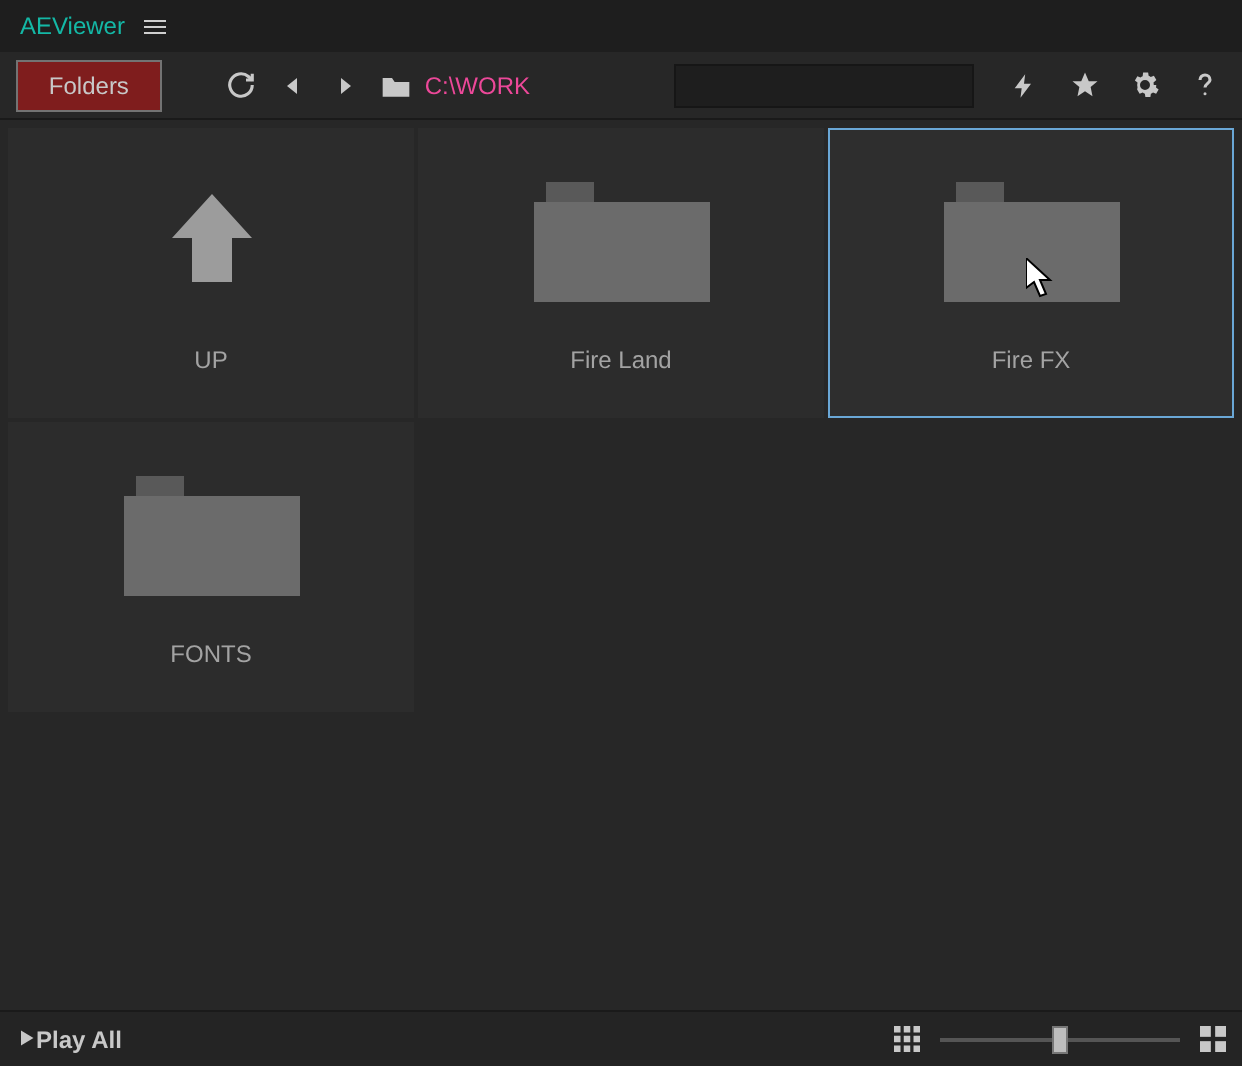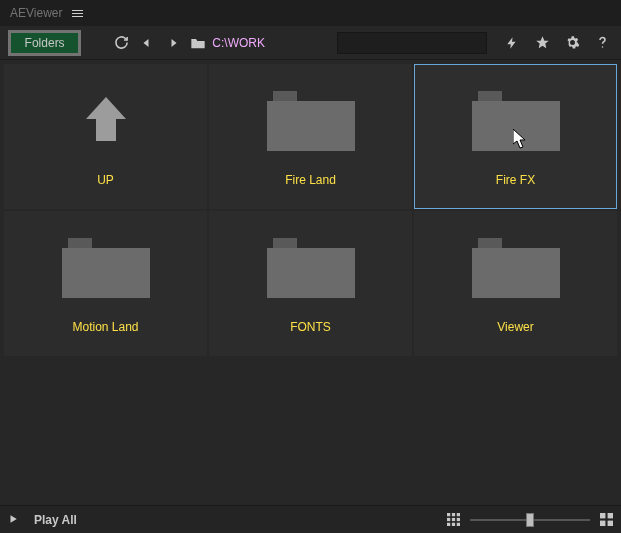--- a/index.html
+++ b/index.html
@@ -15,21 +15,21 @@
 
   
   .titlebar {
     height: 26px;
     background: #1e1e1e;
     display: flex;
     align-items: center;
     padding: 0 10px;
     gap: 10px;
   }
-  .titlebar .title { font-size: 12px; color: #737373; }
+  .titlebar .title { font-size: 12px; color: #14b8a6; }
   .hamburger {
     display: flex; flex-direction: column; gap: 2px;
     cursor: pointer;
   }
   .hamburger span { width: 11px; height: 1px; background: #cfcfcf; }
 
   
   .toolbar {
     height: 34px;
     background: #272727;
@@ -39,31 +39,31 @@
     padding: 0 8px;
     gap: 6px;
   }
   .btn {
     display: inline-flex; align-items: center; justify-content: center;
     color: #c8c8c8; cursor: pointer; background: transparent; border: none;
     height: 26px;
   }
   .folders-btn {
     width: 88px; height: 26px;
-    border: 3px solid #737373;
-    background: #14532d;
+    border: 1px solid #737373;
+    background: #7f1d1d;
     font-size: 12px;
   }
   .icon-btn { width: 24px; }
   .icon-btn svg, .right-icons svg { display: block; }
   .path-box {
     display: flex; align-items: center; gap: 6px;
     margin-left: 2px;
   }
-  .path-text { font-size: 12px; color: #f0abfc; }
+  .path-text { font-size: 12px; color: #ec4899; }
   .spacer-toolbar { flex: 0 0 60px; }
   .search-box {
     flex: 1;
     display: flex; align-items: center;
     background: #1e1e1e;
     border: 1px solid #161616;
     height: 22px;
     padding: 0 6px;
     gap: 6px;
     max-width: 150px;
@@ -92,38 +92,38 @@
     height: 145px;
     display: flex; flex-direction: column;
     align-items: center; justify-content: center;
     gap: 22px;
     border: 1px solid transparent;
     cursor: pointer;
     position: relative;
   }
   .cell.selected { border: 1px solid #6aa7d6; background: #2e2e2e; }
   .cell .icon-wrap { width: 88px; height: 64px; display: flex; align-items: center; justify-content: center; }
-  .cell .label { font-size: 12px; color: #fde047; }
+  .cell .label { font-size: 12px; color: #a3a3a3; }
 
   .cursor-img {
     position: absolute;
     top: 64px; left: 98px;
     pointer-events: none;
   }
 
   
   .footer {
     height: 28px;
     background: #242424;
     border-top: 1px solid #1a1a1a;
     display: flex; align-items: center;
     padding: 0 8px;
     gap: 10px;
   }
-  .play-all { display: flex; gap: 16px; cursor: pointer; }
+  .play-all { display: flex; gap: 0; cursor: pointer; }
   .footer .spacer { flex: 1; }
   .slider-wrap { display: flex; align-items: center; gap: 10px; }
   .size-slider {
     width: 120px;
     -webkit-appearance: none;
     height: 2px;
     background: #555;
   }
   .size-slider::-webkit-slider-thumb {
     -webkit-appearance: none;
@@ -249,39 +249,21 @@
   </svg>
 </div>
       </div>
       <div class="cell">
         <div class="icon-wrap">
   <svg width="88" height="64" viewBox="0 0 88 64">
     <rect x="6" y="4" width="24" height="12" fill="#595959"></rect>
     <rect x="0" y="14" width="88" height="50" fill="#6b6b6b"></rect>
   </svg>
 </div>
-        <div class="label">Motion Land</div>
-      </div>
-      <div class="cell">
-        <div class="icon-wrap">
-  <svg width="88" height="64" viewBox="0 0 88 64">
-    <rect x="6" y="4" width="24" height="12" fill="#595959"></rect>
-    <rect x="0" y="14" width="88" height="50" fill="#6b6b6b"></rect>
-  </svg>
-</div>
         <div class="label">FONTS</div>
-      </div>
-      <div class="cell">
-        <div class="icon-wrap">
-  <svg width="88" height="64" viewBox="0 0 88 64">
-    <rect x="6" y="4" width="24" height="12" fill="#595959"></rect>
-    <rect x="0" y="14" width="88" height="50" fill="#6b6b6b"></rect>
-  </svg>
-</div>
-        <div class="label">Viewer</div>
       </div>
     </div>
 </div>
 
 <div class="footer">
   <div class="play-all">
     <svg width="10" height="12" viewBox="0 0 24 24" fill="#c8c8c8">
       <path d="M6 3l15 9-15 9z"></path>
     </svg>
     <span style="font-weight:600">Play All</span>

